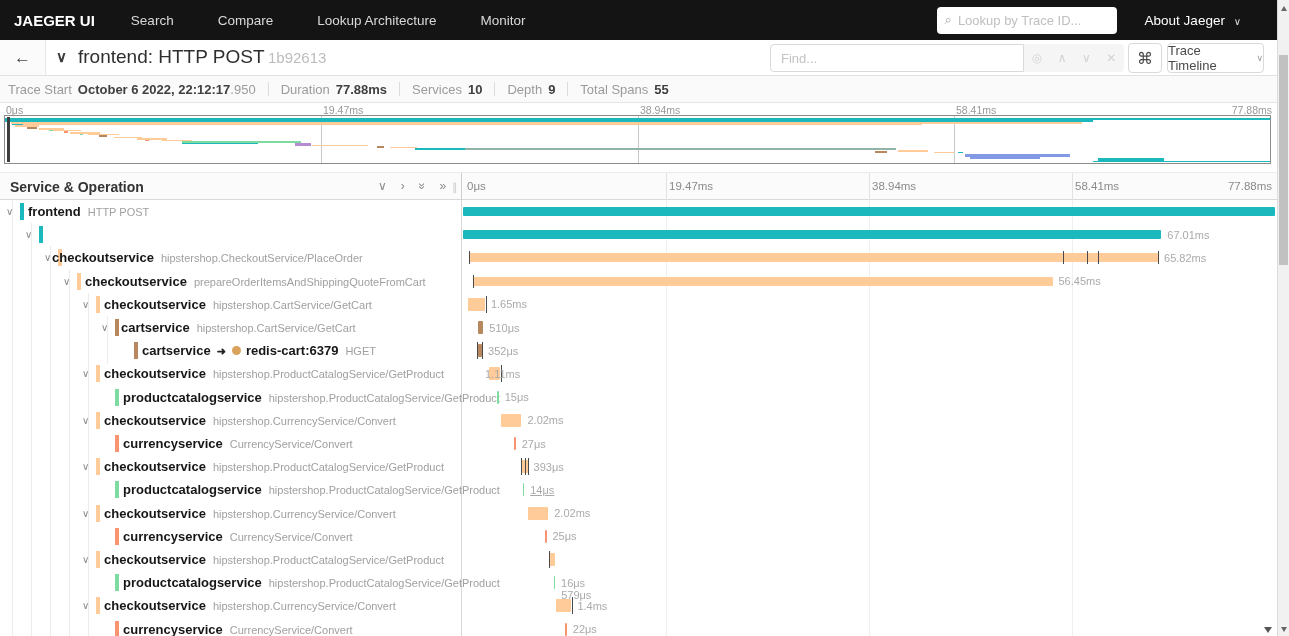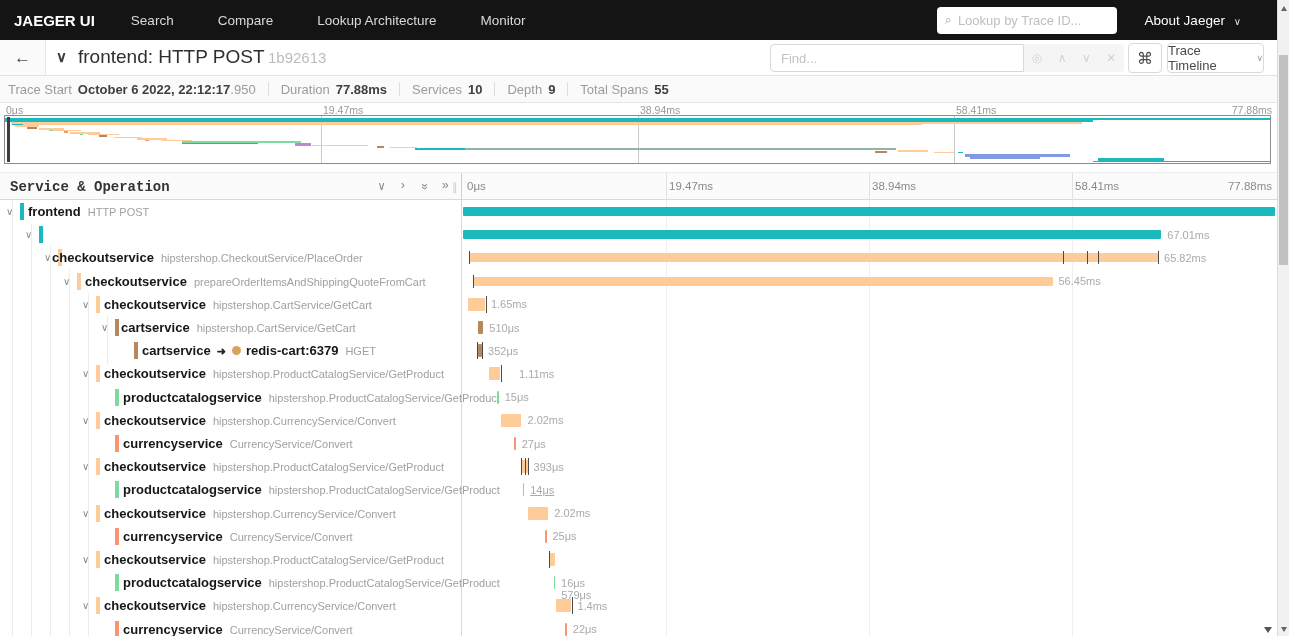--- a/index.html
+++ b/index.html
@@ -62,21 +62,21 @@
   .mm-axis span { position:absolute; top:1px; font-size:10.5px; color:#999; }
   .mm-canvas { position:absolute; left:4px; top:12px; width:1267px; height:49px;
                border:1px solid #8c8c8c; background:#fff; }
   .mm-grid { position:absolute; top:0; width:1px; height:100%; background:#c9c9c9; }
   .mm-handle { position:absolute; left:2px; top:1px; width:3px; height:45px; background:#3f3f3f; cursor:ew-resize; }
   .mm-seg { position:absolute; }
 
   
   .colhead { position:absolute; left:0; top:172px; width:1289px; height:28px; background:#fbfbfb;
              border-top:1px solid #ececec; border-bottom:1px solid #d9d9d9; }
-  .colhead-left { position:absolute; left:0; top:0; width:462px; height:27px; border-right:1px solid #cfcfcf;font-family:Liberation Mono, monospace; }
+  .colhead-left { position:absolute; left:0; top:0; width:462px; height:27px; border-right:1px solid #cfcfcf; }
   .so-title { position:absolute; left:10px; top:6px; font-size:14px; color:#333; font-weight:700; }
   .tree-tools { position:absolute; left:378px; top:6px; display:flex; gap:14px; color:#8a8a8a; font-size:12px; }
   .tree-tools span { cursor:pointer; }
   .rot90 { display:inline-block; transform:rotate(90deg); }
   .grip { position:absolute; left:452px; top:8px; color:#ccc; font-size:11px; letter-spacing:1px; cursor:col-resize; }
   .tick-label { position:absolute; top:7px; font-size:11.5px; color:#8a8a8a; }
   .head-grid { position:absolute; top:0; width:1px; height:27px; background:#e2e2e2; }
 
   
   .rows { position:absolute; left:0; top:200px; width:1277px; height:436px; overflow:hidden; background:#fff; }
@@ -322,21 +322,21 @@
         <div class="mark" style="left: 477.21px; top: 3px; height: 17px;"></div>
         <div class="mark" style="left: 482.488px; top: 3px; height: 17px;"></div>
         <div class="bar-label" style="left: 488.082px; top: 5.5px;">352μs</div>
       </div>
       <div class="span-row" style="top: 162.4px;">
         <div class="r-caret" style="left: 82px;">∨</div>
         <div class="chip" style="left: 96px; background: rgb(255, 203, 153);"></div>
         <div class="svc" style="left: 104px;"><span>checkoutservice</span><span class="op">hipstershop.ProductCatalogService/GetProduct</span></div>
         <div class="bar" style="left: 488.984px; width: 11.368px; top: 5px; height: 13px; background: rgb(255, 203, 153);"></div>
         <div class="mark" style="left: 500.758px; top: 3px; height: 17px;"></div>
-        <div class="bar-label" style="left: 519px; top: 5.5px;">1.11ms</div>
+        <div class="bar-label" style="left: 485px; top: 5.5px;">1.11ms</div>
       </div>
       <div class="span-row" style="top: 185.6px;">
         <div class="chip" style="left: 115px; background: rgb(126, 219, 160);"></div>
         <div class="svc" style="left: 123px;"><span>productcatalogservice</span><span class="op">hipstershop.ProductCatalogService/GetProduct</span></div>
         <div class="bar" style="left: 497.104px; width: 1.624px; top: 5px; height: 13px; background: rgb(126, 219, 160);"></div>
         <div class="bar-label" style="left: 504.728px; top: 5.5px;">15μs</div>
       </div>
       <div class="span-row" style="top: 208.8px;">
         <div class="r-caret" style="left: 82px;">∨</div>
         <div class="chip" style="left: 96px; background: rgb(255, 203, 153);"></div>

